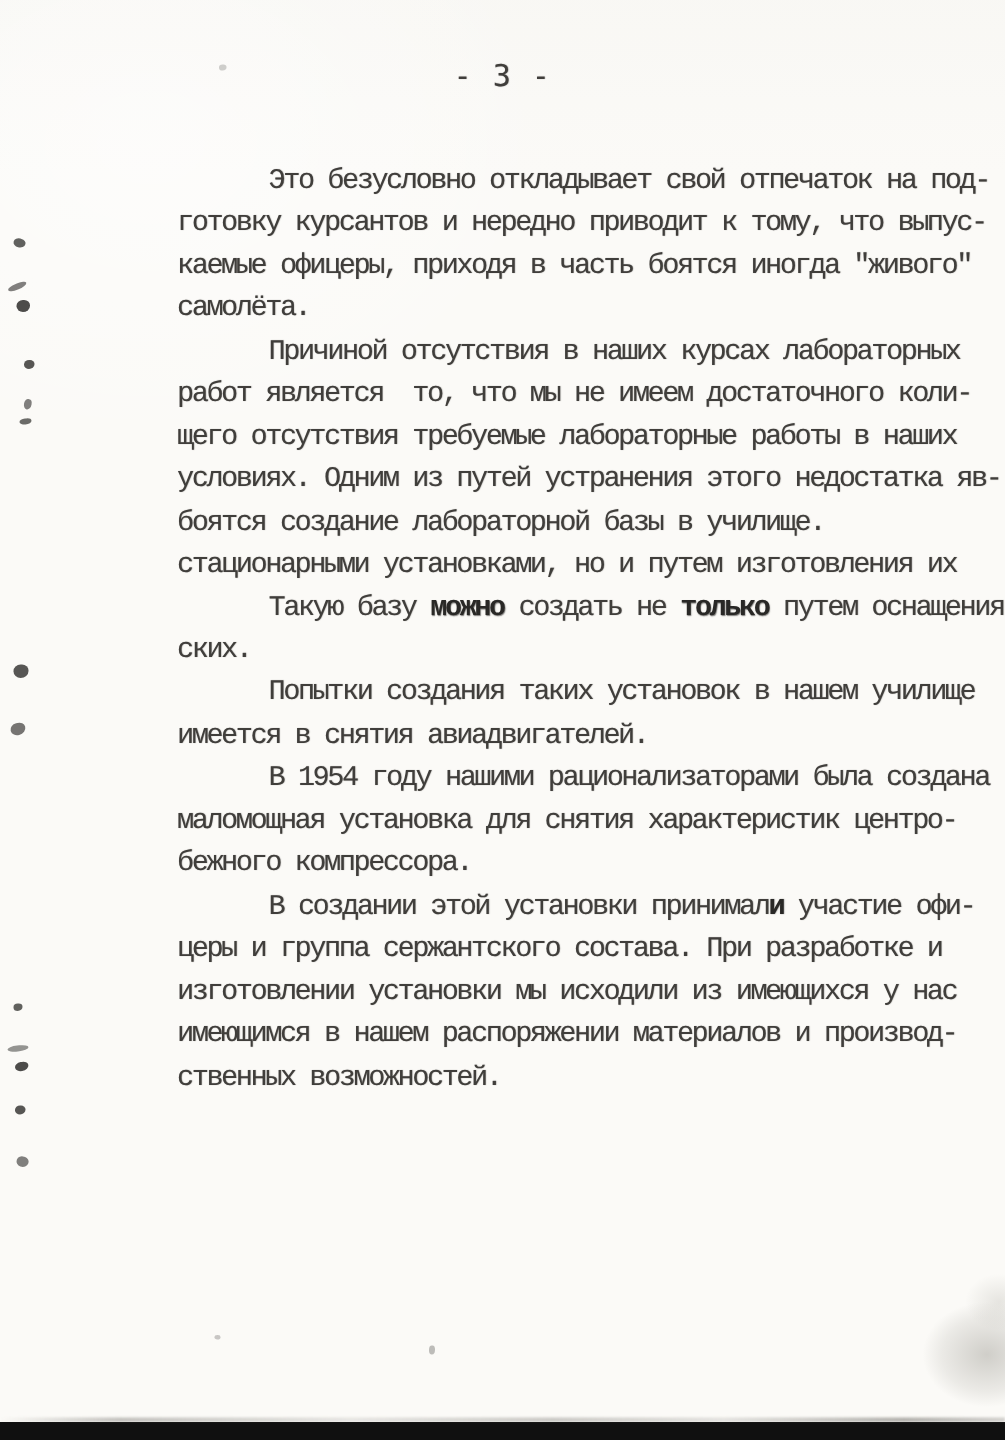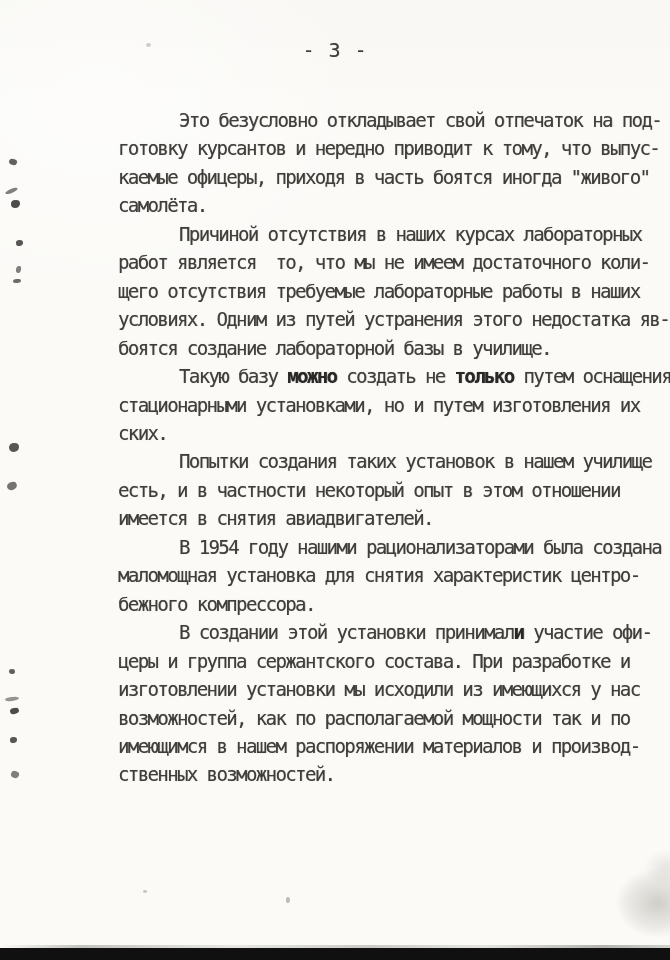--- a/index.html
+++ b/index.html
@@ -31,20 +31,21 @@
   .text-block{
     position:absolute;top:106px;left:118px;width:552px;
   }
   .doc-line{
     white-space:pre;
     font-size:19px;
     line-height:28.45px;
     letter-spacing:-1.6px;
     color:var(--ink);
     text-shadow:0.3px 0.3px 0.7px rgba(55,53,50,0.48);
+    font-family:Liberation Mono, monospace;
   }
   .doc-line.indent{padding-left:61px;}
   .doc-line b{
     font-weight:bold;
     color:#292826;
     text-shadow:0.4px 0.4px 0.8px rgba(35,34,32,0.6);
   }
   .speck{
     position:absolute;
     background:#2e2d2b;
@@ -79,33 +80,31 @@
   <div class="text-block">
       <div class="doc-line indent">Это безусловно откладывает свой отпечаток на под-</div>
       <div class="doc-line">готовку курсантов и нередно приводит к тому, что выпус-</div>
       <div class="doc-line">каемые офицеры, приходя в часть боятся иногда "живого"</div>
       <div class="doc-line">самолёта.</div>
       <div class="doc-line indent">Причиной отсутствия в наших курсах лабораторных</div>
       <div class="doc-line">работ является  то, что мы не имеем достаточного коли-</div>
       <div class="doc-line">щего отсутствия требуемые лабораторные работы в наших</div>
       <div class="doc-line">условиях. Одним из путей устранения этого недостатка яв-</div>
       <div class="doc-line">боятся создание лабораторной базы в училище.</div>
+      <div class="doc-line">стационарными установками, но и путем изготовления их</div>
       <div class="doc-line indent">Такую базу <b>можно</b> создать не <b>только</b> путем оснащения</div>
-      <div class="doc-line">стационарными установками, но и путем изготовления их</div>
       <div class="doc-line">ских.</div>
       <div class="doc-line indent">Попытки создания таких установок в нашем училище</div>
-      <div class="doc-line">есть, и в частности некоторый опыт в этом отношении</div>
       <div class="doc-line">имеется в снятия авиадвигателей.</div>
       <div class="doc-line indent">В 1954 году нашими рационализаторами была создана</div>
       <div class="doc-line">маломощная установка для снятия характеристик центро-</div>
       <div class="doc-line">бежного компрессора.</div>
       <div class="doc-line indent">В создании этой установки принимал<b>и</b> участие офи-</div>
       <div class="doc-line">церы и группа сержантского состава. При разработке и</div>
       <div class="doc-line">изготовлении установки мы исходили из имеющихся у нас</div>
-      <div class="doc-line">возможностей, как по располагаемой мощности так и по</div>
       <div class="doc-line">имеющимся в нашем распоряжении материалов и производ-</div>
       <div class="doc-line">ственных возможностей.</div>
     </div>
 
   <div class="corner-shade"></div>
 
   <div class="bottom-bar"></div>
 <i class="speck" style="left: 146px; top: 43px; width: 5px; height: 4px; opacity: 0.22; transform: rotate(0deg);"></i>
     <i class="speck" style="left: 9px; top: 159px; width: 8px; height: 6px; opacity: 0.75; transform: rotate(15deg);"></i>
     <i class="speck" style="left: 5px; top: 189px; width: 13px; height: 4px; opacity: 0.6; transform: rotate(-22deg);"></i>

